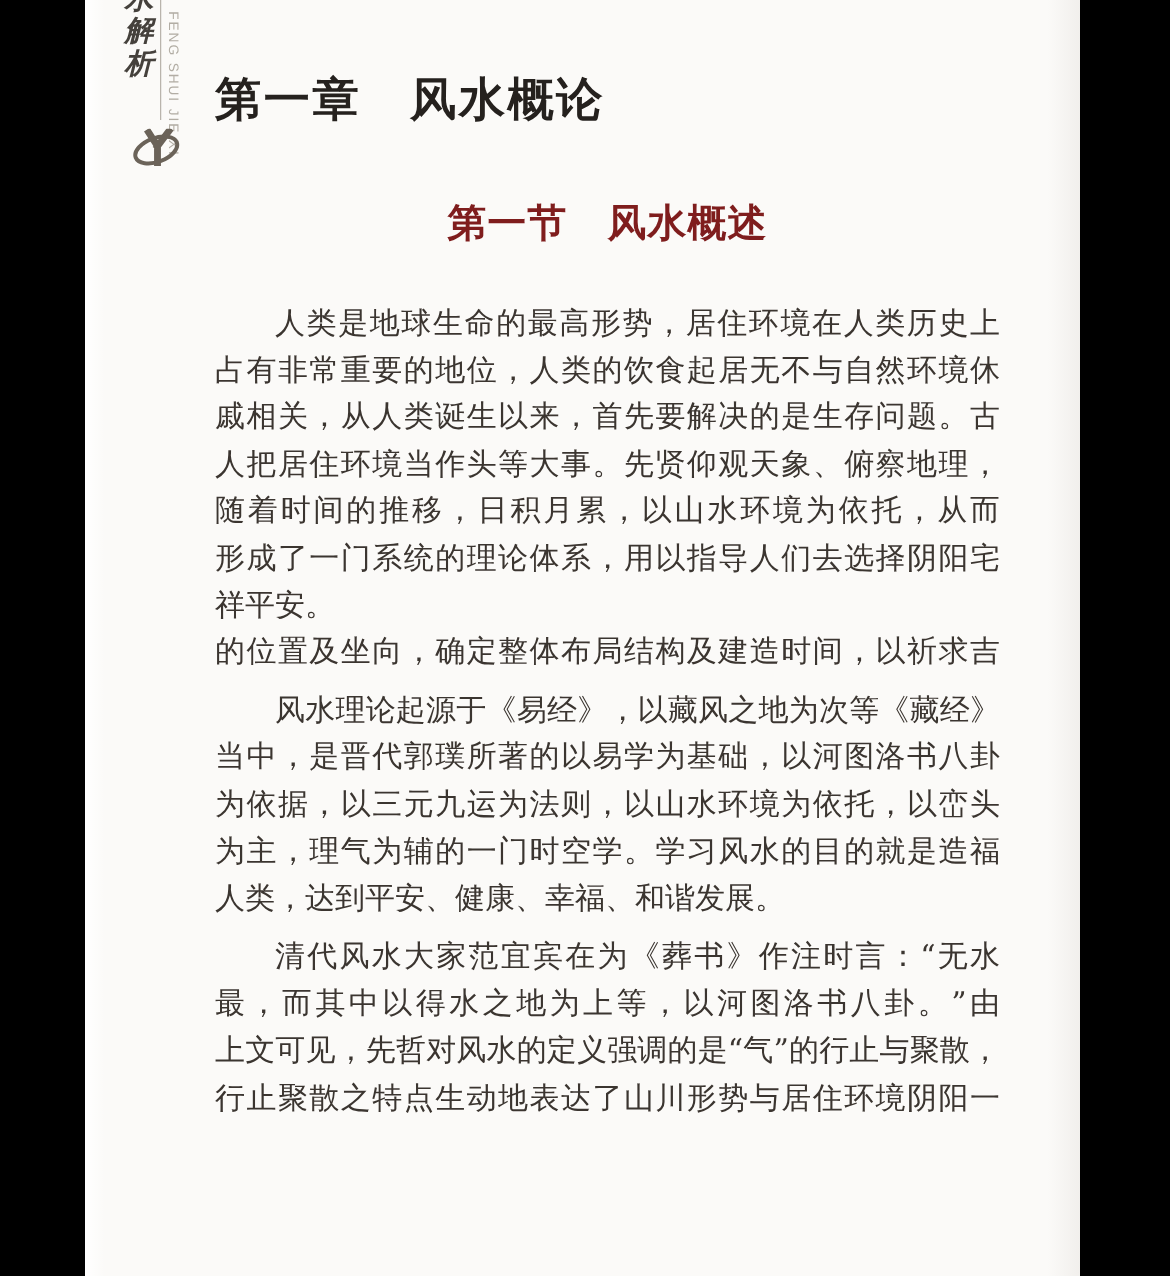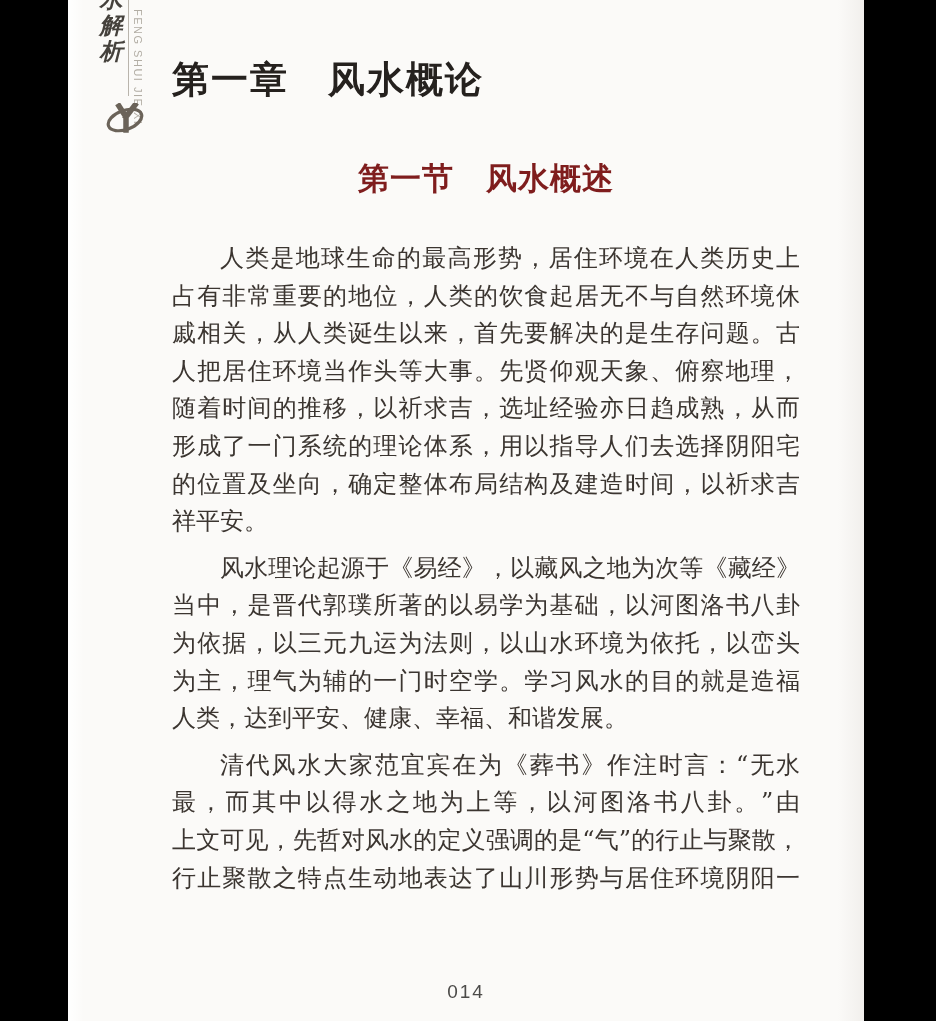--- a/index.html
+++ b/index.html
@@ -159,35 +159,34 @@
 
     <div class="chapter-title">第一章　风水概论</div>
     <div class="section-title">第一节　风水概述</div>
 
     <div class="body-text">
         <div class="para">
           <div class="line indent">人类是地球生命的最高形势，居住环境在人类历史上</div>
           <div class="line">占有非常重要的地位，人类的饮食起居无不与自然环境休</div>
           <div class="line">戚相关，从人类诞生以来，首先要解决的是生存问题。古</div>
           <div class="line">人把居住环境当作头等大事。先贤仰观天象、俯察地理，</div>
-          <div class="line">随着时间的推移，以祈求吉，选址经验亦日趋成熟，从而</div>
+          <div class="line">随着时间的推移，日积月累，以山水环境为依托，从而</div>
           <div class="line">形成了一门系统的理论体系，用以指导人们去选择阴阳宅</div>
+          <div class="line flush-left">祥平安。</div>
           <div class="line">的位置及坐向，确定整体布局结构及建造时间，以祈求吉</div>
-          <div class="line flush-left">祥平安。</div>
         </div>
         <div class="para">
           <div class="line indent">风水理论起源于《易经》，以藏风之地为次等《藏经》</div>
           <div class="line">当中，是晋代郭璞所著的以易学为基础，以河图洛书八卦</div>
           <div class="line">为依据，以三元九运为法则，以山水环境为依托，以峦头</div>
           <div class="line">为主，理气为辅的一门时空学。学习风水的目的就是造福</div>
           <div class="line flush-left">人类，达到平安、健康、幸福、和谐发展。</div>
         </div>
         <div class="para">
           <div class="line indent">清代风水大家范宜宾在为《葬书》作注时言：“无水</div>
           <div class="line">最，而其中以得水之地为上等，以河图洛书八卦。”由</div>
           <div class="line">上文可见，先哲对风水的定义强调的是“气”的行止与聚散，</div>
           <div class="line">行止聚散之特点生动地表达了山川形势与居住环境阴阳一</div>
         </div>
       </div>
 
-    <div class="page-number">014</div>
   </div>
 </div>
 
 </body></html>

